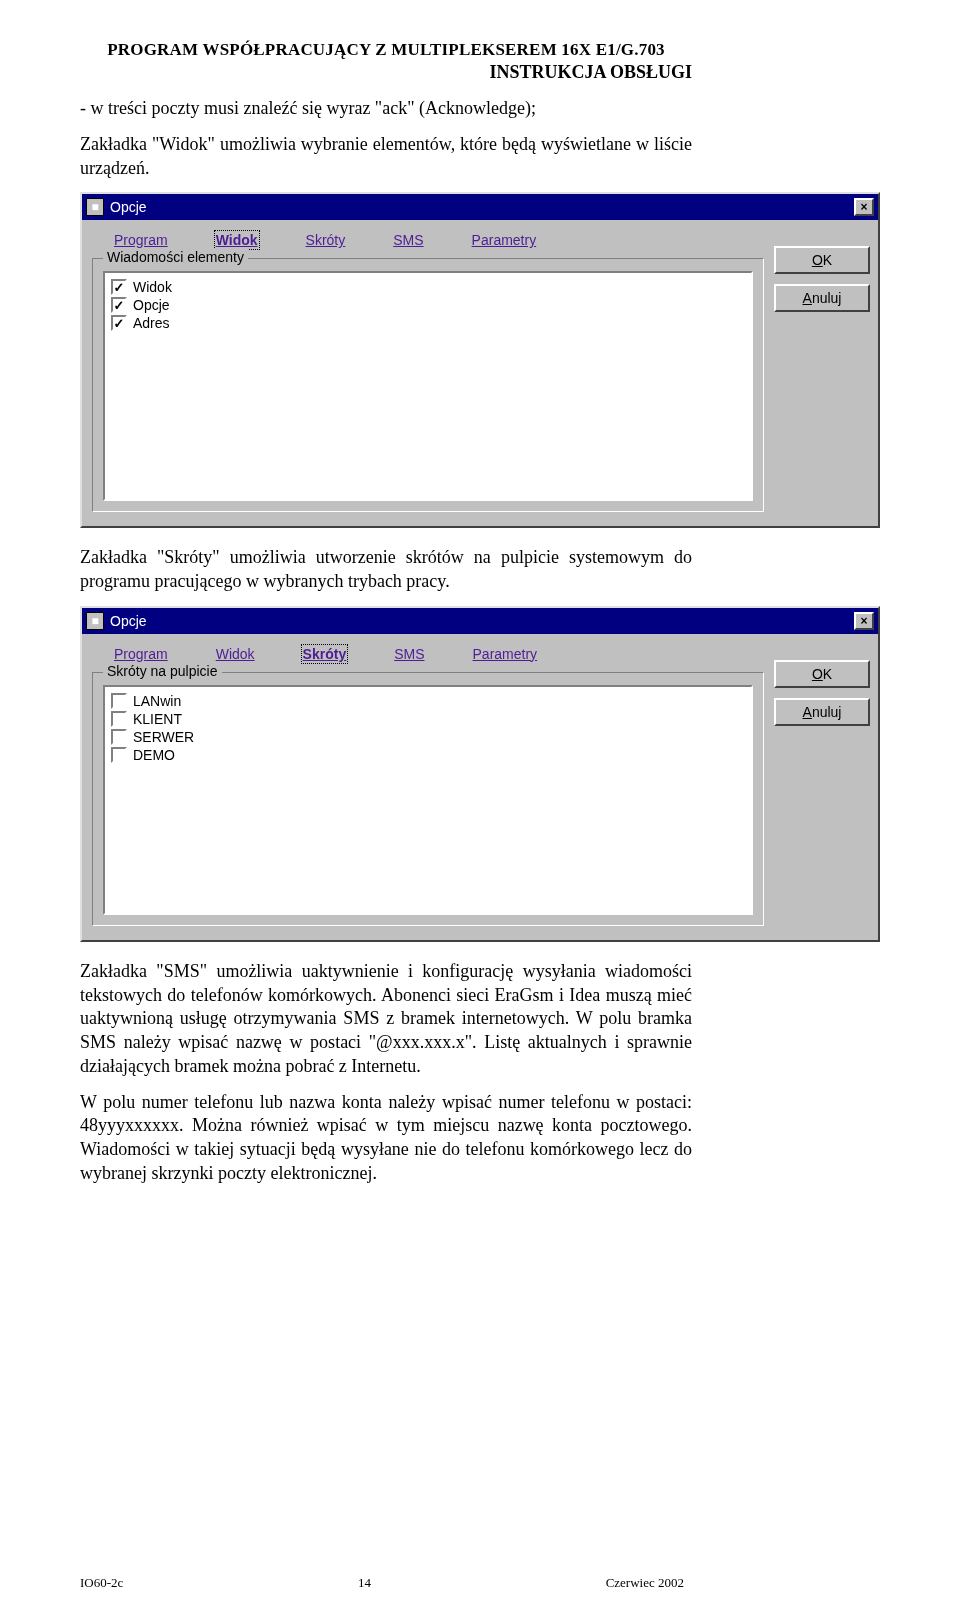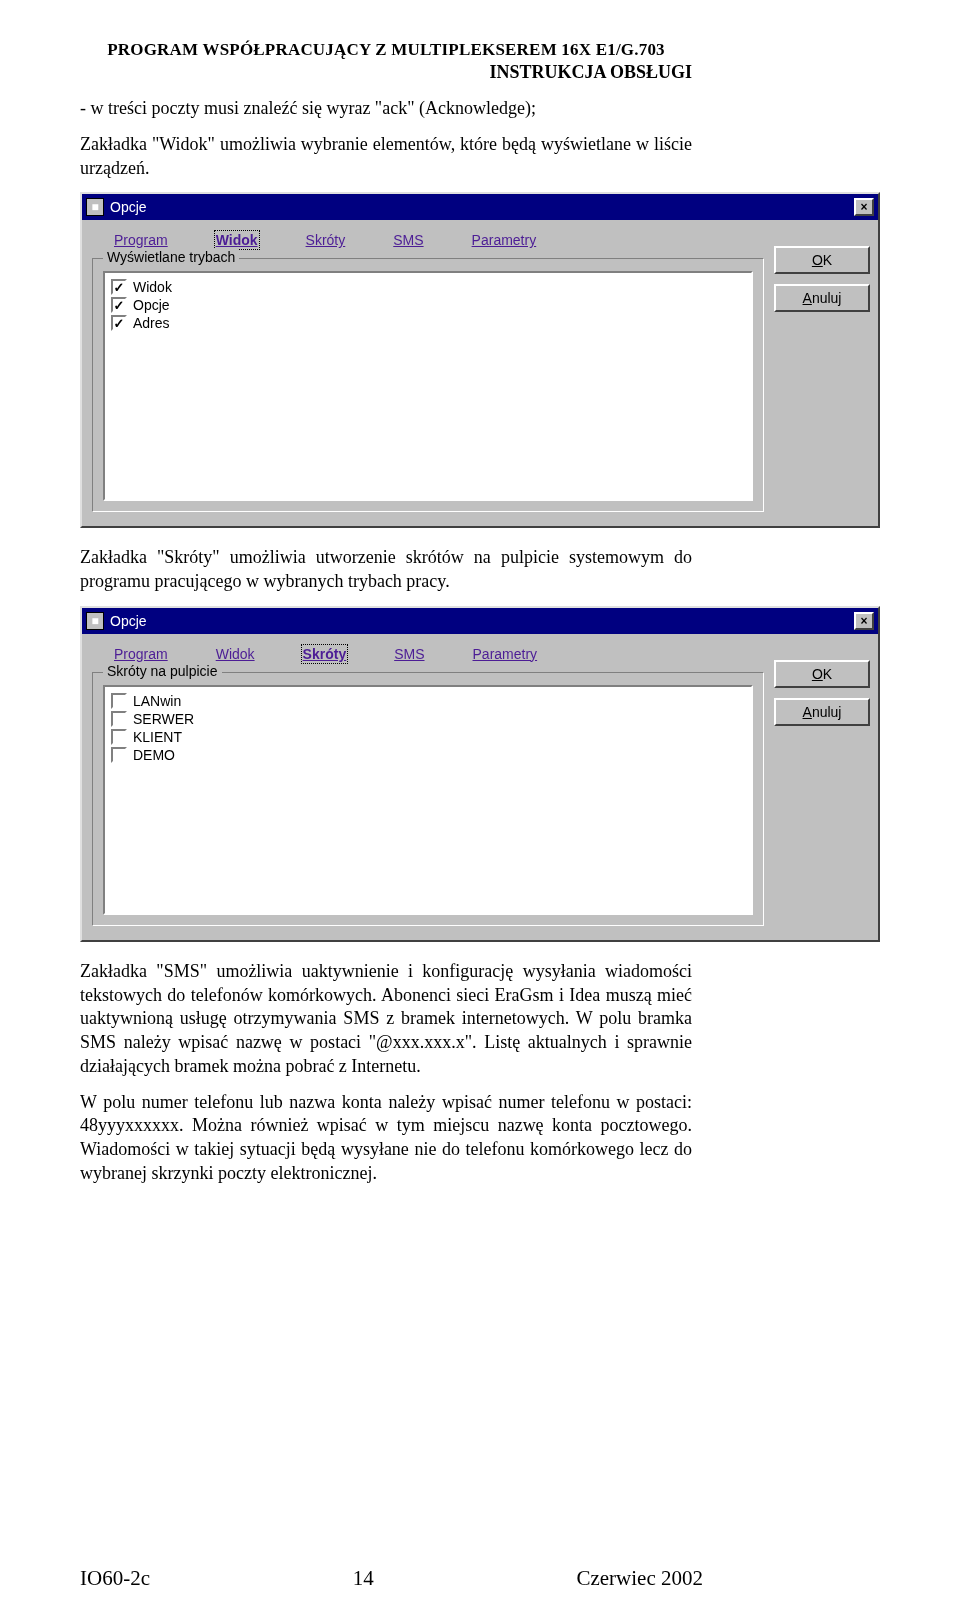--- a/index.html
+++ b/index.html
@@ -151,23 +151,23 @@
     background: #c0c0c0;
     border: 2px solid;
     border-color: #fff #404040 #404040 #fff;
     display: flex; align-items: center; justify-content: center;
     font-size: 14px;
     color: #000;
   }
   .btn .u { text-decoration: underline; }
   .footer {
     position: absolute;
-    left: 80px; right: 69px; bottom: 24px;
+    left: 80px; right: 88px; bottom: 24px;
     display: flex; justify-content: space-between;
-    font-size: 21px;
+    font-size: 13px;
   }
 </style>
 </head>
 <body>
 
 <div class="page">
 
   <div class="hdr-title">
     <span>P</span><span>ROGRAM WSPÓŁPRACUJĄCY Z </span><span>MULTIPLEKSEREM 16X E1/G.703</span>
   </div>
@@ -187,21 +187,21 @@
     <div class="dlgbody">
       <div class="left">
         <div class="tabs">
           <span class="tab">Program</span>
           <span class="tab active">Widok</span>
           <span class="tab">Skróty</span>
           <span class="tab">SMS</span>
           <span class="tab">Parametry</span>
         </div>
         <div class="groupbox">
-          <span class="legend">Wyświetlane trybach</span>
+          <span class="legend">Wiadomości elementy</span>
           <div class="listwell">
             <div class="chk">
               <span class="chkbox">✓</span>
               <span>Widok</span>
             </div>
             <div class="chk">
               <span class="chkbox">✓</span>
               <span>Opcje</span>
             </div>
             <div class="chk">
@@ -243,25 +243,25 @@
         </div>
         <div class="groupbox">
           <span class="legend">Skróty na pulpicie</span>
           <div class="listwell">
             <div class="chk">
               <span class="chkbox"></span>
               <span>LANwin</span>
             </div>
             <div class="chk">
               <span class="chkbox"></span>
+              <span>KLIENT</span>
+            </div>
+            <div class="chk">
+              <span class="chkbox"></span>
               <span>SERWER</span>
-            </div>
-            <div class="chk">
-              <span class="chkbox"></span>
-              <span>KLIENT</span>
             </div>
             <div class="chk">
               <span class="chkbox"></span>
               <span>DEMO</span>
             </div>
           </div>
         </div>
       </div>
       <div class="right">
         <div class="btn">

